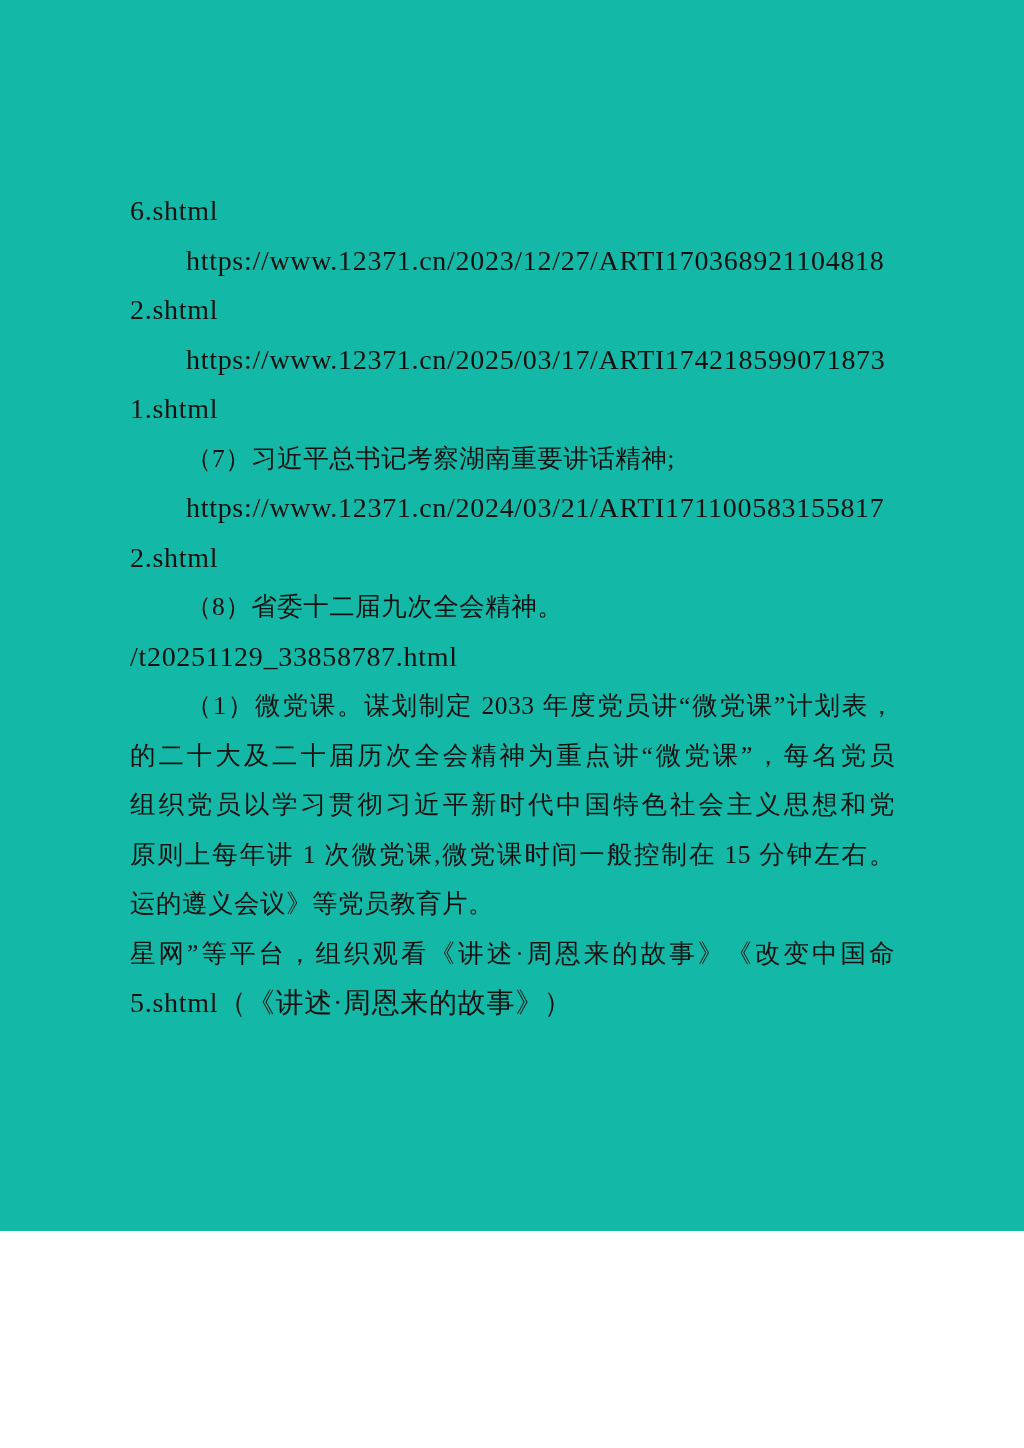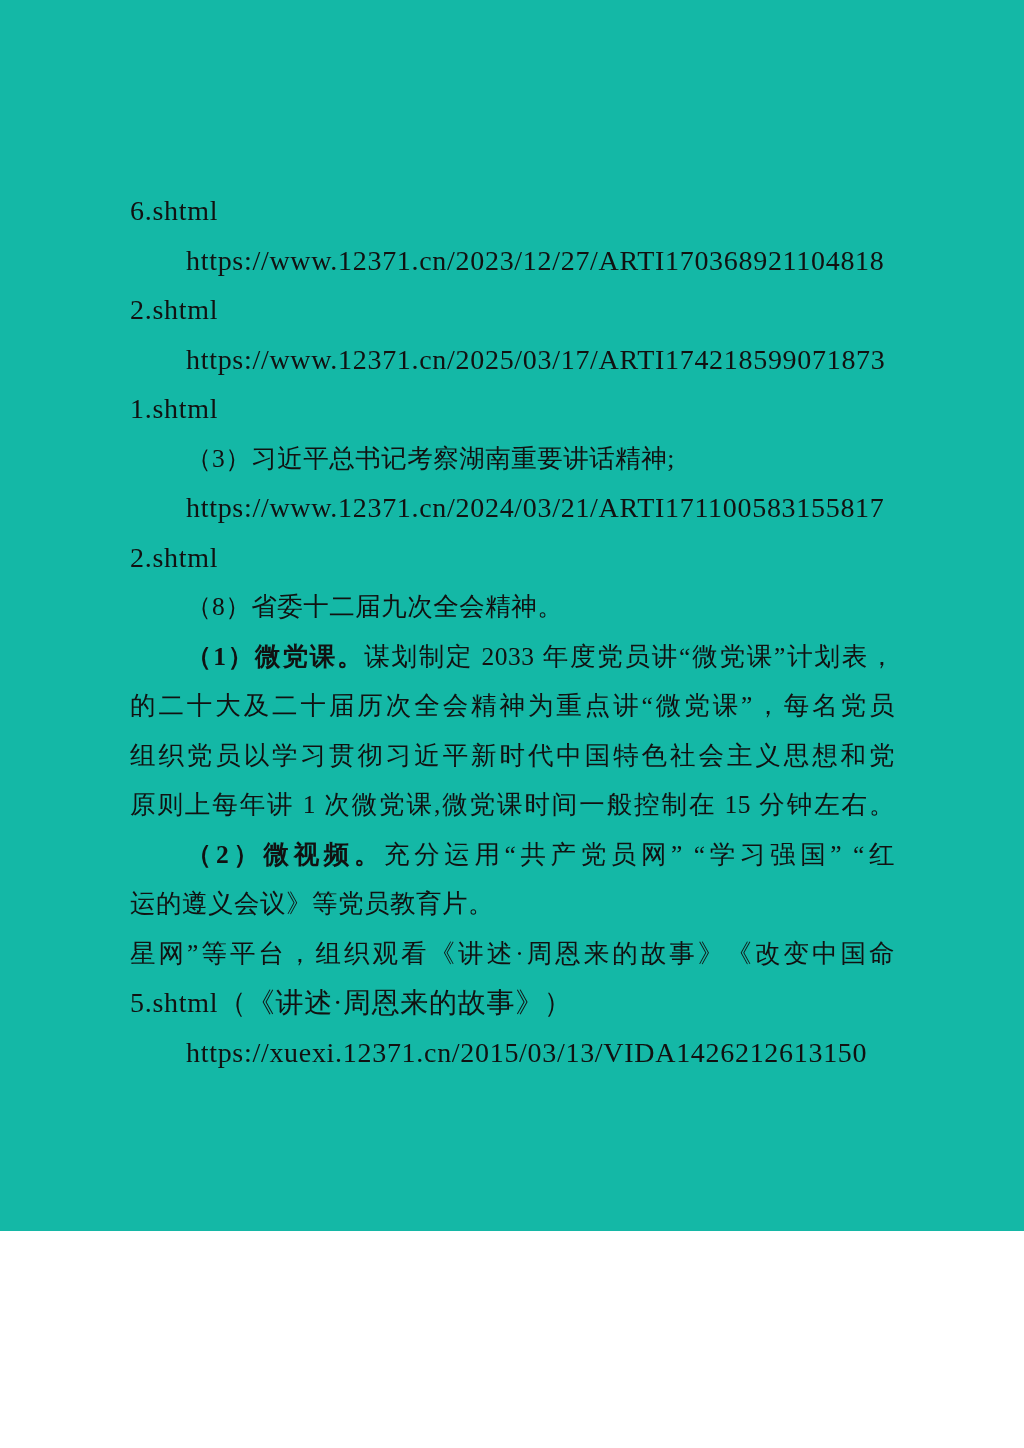--- a/index.html
+++ b/index.html
@@ -36,52 +36,49 @@
   }
   
   .head {
     font-size: 27px;
   }
   .i1 { text-indent: 56px; }
   .fill {
     text-align: justify;
     text-align-last: justify;
   }
-  .bp { font-weight: 700; }
+  .bp { font-weight: 400; }
   .footer {
     position: absolute;
     left: 128px;
     top: 1333px;
     font-size: 26px;
     letter-spacing: 3px;
     color: #111111;
   }
 </style>
 </head>
 <body>
 
 <div class="page">
   <div class="content">
     <div class="ln u">6.shtml</div>
     <div class="ln u i1">https://www.12371.cn/2023/12/27/ARTI170368921104818</div>
     <div class="ln u">2.shtml</div>
     <div class="ln u i1">https://www.12371.cn/2025/03/17/ARTI174218599071873</div>
     <div class="ln u">1.shtml</div>
-    <div class="ln zh i1">（3）习近平总书记考察湖南重要讲话精神;</div>
+    <div class="ln zh i1">（7）习近平总书记考察湖南重要讲话精神;</div>
     <div class="ln u i1">https://www.12371.cn/2024/03/21/ARTI171100583155817</div>
     <div class="ln u">2.shtml</div>
     <div class="ln zh i1">（8）省委十二届九次全会精神。</div>
+    <div class="ln u">/t20251129_33858787.html</div>
     <div class="ln zh i1 fill">
       <span class="bp">（1）微党课。</span><span>谋划制定 2033 年度党员讲“微党课”计划表，</span>
     </div>
     <div class="ln zh fill">的二十大及二十届历次全会精神为重点讲“微党课”，每名党员</div>
     <div class="ln zh fill">组织党员以学习贯彻习近平新时代中国特色社会主义思想和党</div>
     <div class="ln zh fill">原则上每年讲 1 次微党课,微党课时间一般控制在 15 分钟左右。</div>
-    <div class="ln zh i1 fill">
-      <span class="bp">（2）微视频。</span><span>充分运用“共产党员网” “学习强国” “红</span>
-    </div>
     <div class="ln zh">运的遵义会议》等党员教育片。</div>
     <div class="ln zh fill">星网”等平台，组织观看《讲述·周恩来的故事》《改变中国命</div>
     <div class="ln u">5.shtml（《讲述·周恩来的故事》）</div>
-    <div class="ln u i1">https://xuexi.12371.cn/2015/03/13/VIDA1426212613150</div>
   </div>
   <div class="footer">— 4 —</div>
 </div>
 
 </body></html>

